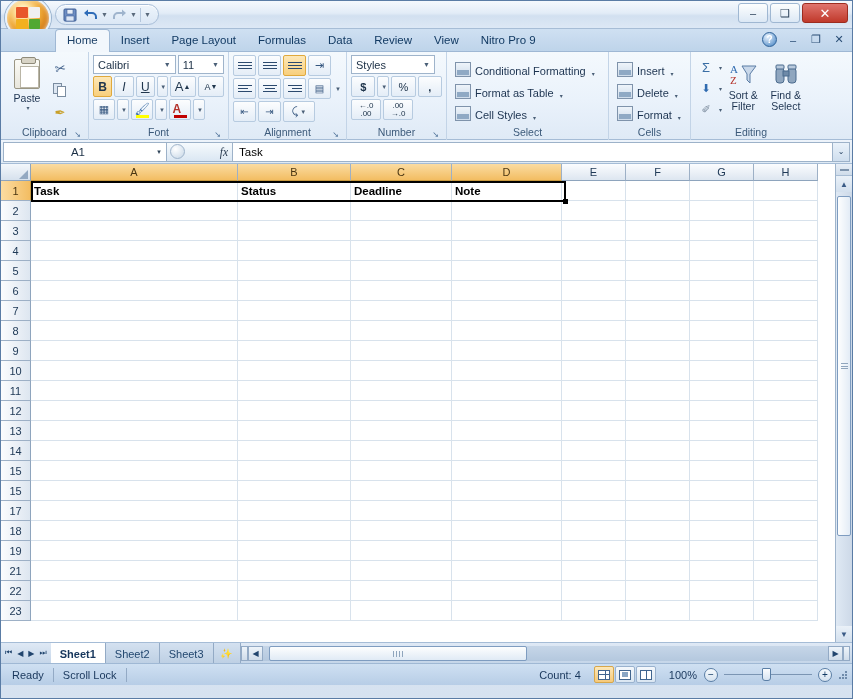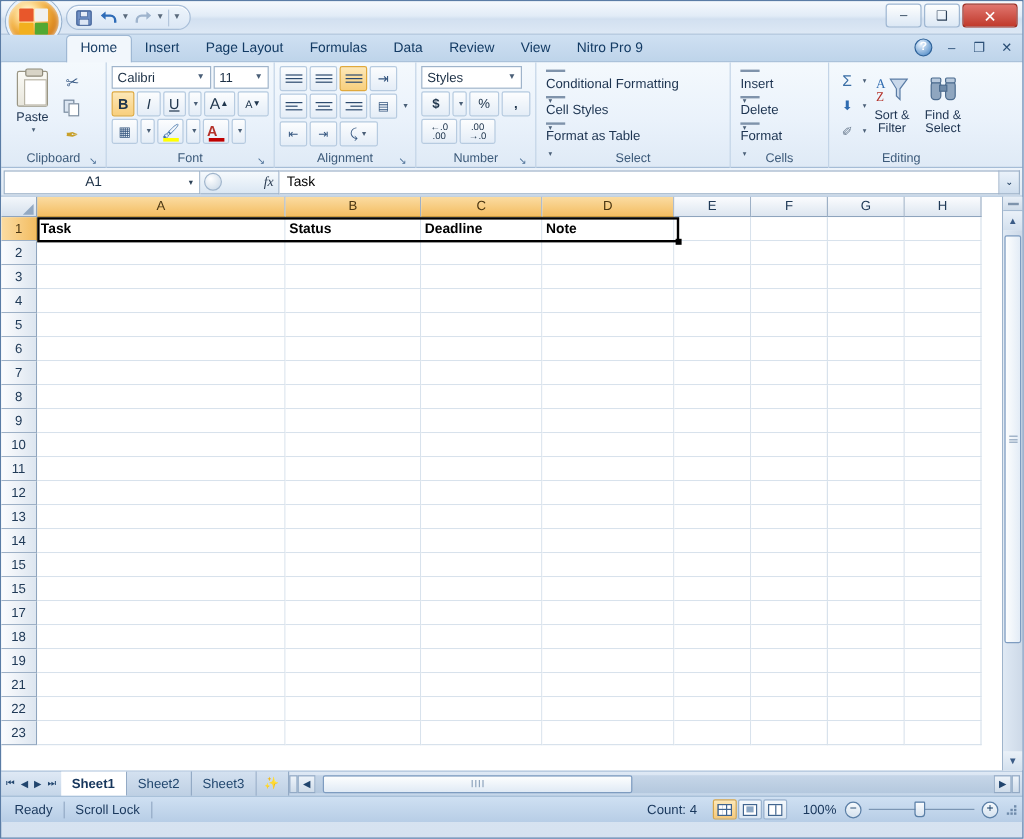--- a/index.html
+++ b/index.html
@@ -239,23 +239,23 @@
   
   .g-num { width: 100px; }
   .numcombo { width: 84px; }
   .nbtn { width: 25px; height: 21px; font-size: 11px; }
   .nbtn-d { width: 30px; height: 21px; font-size: 9px; }
 
   
   .g-styles { width: 162px; }
   .slist { display:flex; flex-direction:column; gap:1px; width:100%; padding-top:2px; }
   .sbtn {
-    height: 21px; display:flex; align-items:flex-start; gap:4px;
+    height: 21px; display:flex; align-items:flex-end; gap:4px;
     padding: 0 3px; font-size: 11px; color:#1c3consider; color:#1c3350;
-    border:1px solid transparent; border-radius:2px;flex-direction:column;
+    border:1px solid transparent; border-radius:2px;
   }
   .sico { width:16px; height:15px; border:1px solid #7f93ab; background: linear-gradient(#eef4fa,#cfdcea); position:relative; }
   .sico::after { content:""; position:absolute; left:1px; top:7px; right:1px; bottom:1px; background:#8fa9c4; }
 
   
   .g-cells = {}
   .g-cells { width: 82px; }
 
   
   .g-edit { width: 120px; }
@@ -753,26 +753,26 @@
     <div class="rgroup g-styles">
       <div class="rgroup-body">
         <div class="slist">
           <div class="sbtn">
             <span class="sico"></span>
             <span>Conditional Formatting</span>
             <span class="caret">▾</span>
           </div>
           <div class="sbtn">
             <span class="sico"></span>
-            <span>Cell Styles</span>
+            <span>Format as Table</span>
             <span class="caret">▾</span>
           </div>
           <div class="sbtn">
             <span class="sico"></span>
-            <span>Format as Table</span>
+            <span>Cell Styles</span>
             <span class="caret">▾</span>
           </div>
         </div>
       </div>
       <div class="rgroup-label">
         <span>Select</span>
       </div>
     </div>
 
     <div class="rgroup g-cells">

